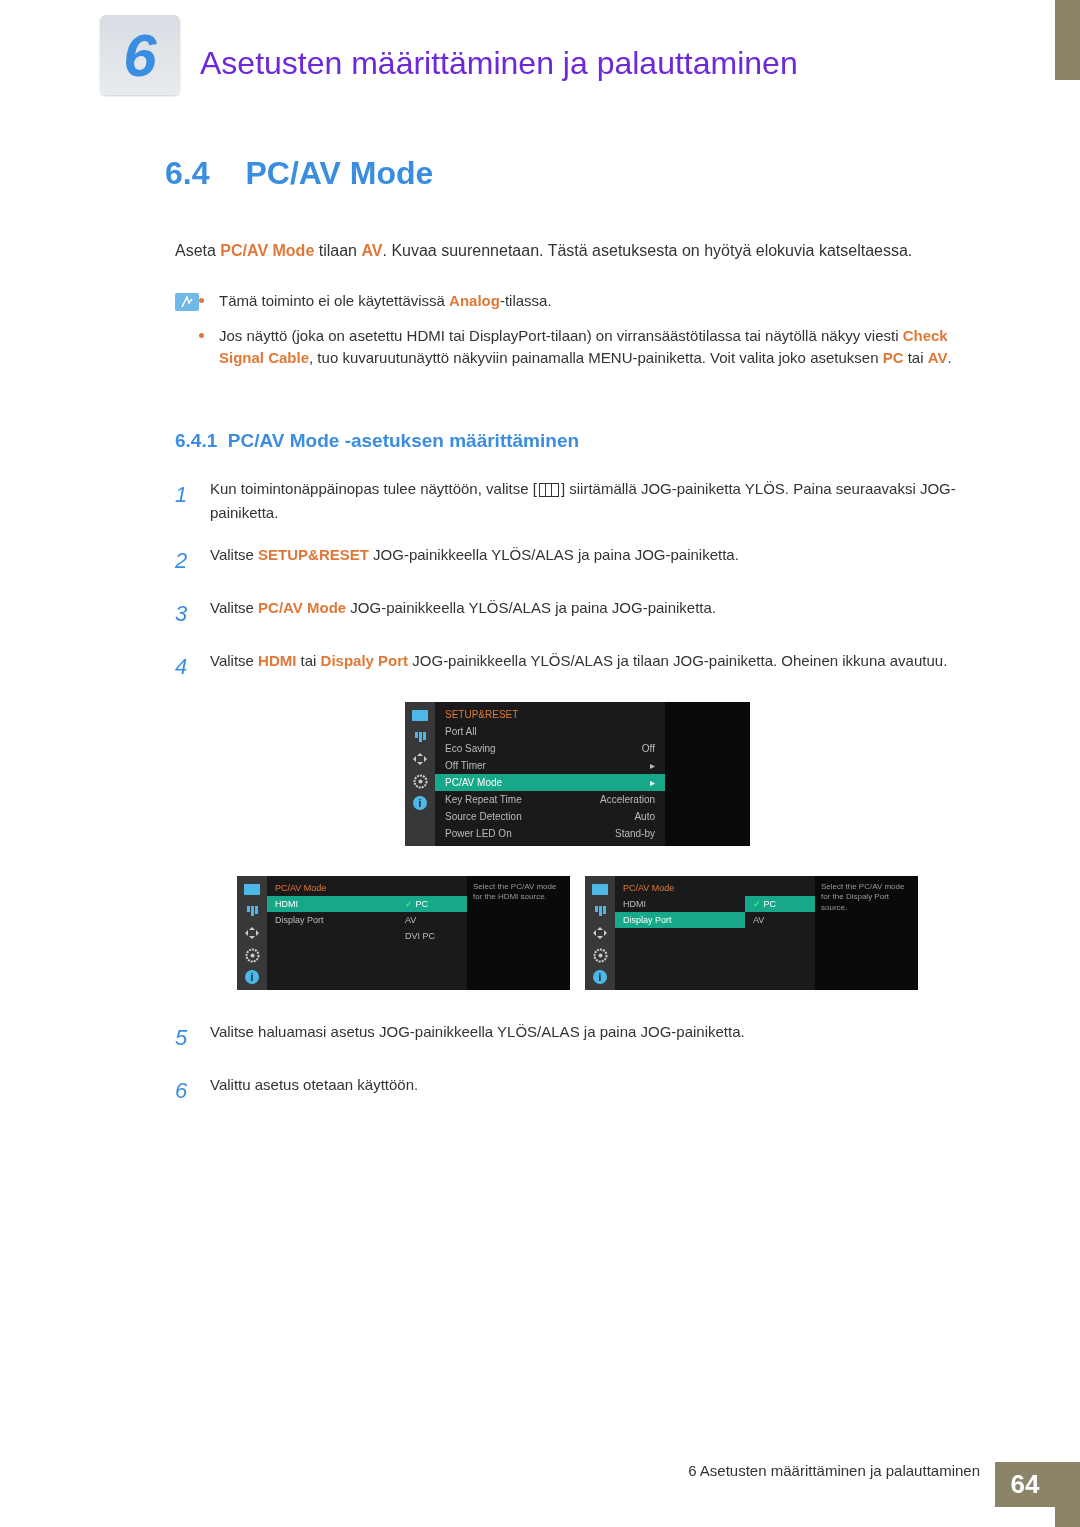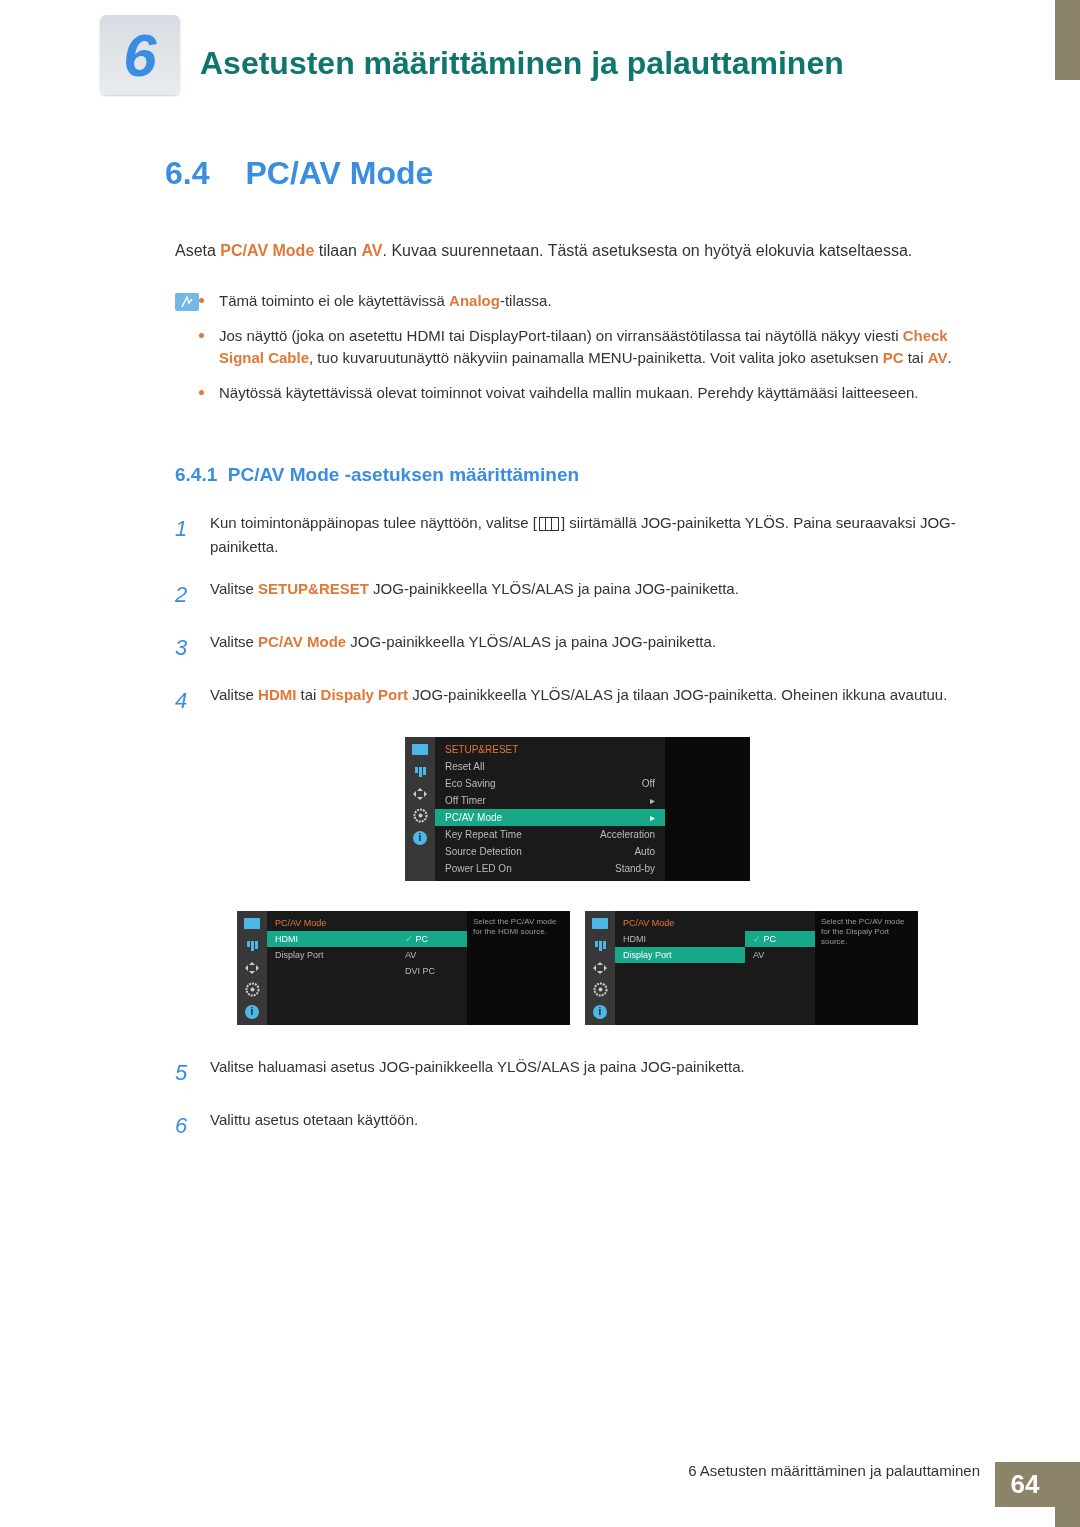--- a/index.html
+++ b/index.html
@@ -1,21 +1,21 @@
 <!DOCTYPE html>
 <html><head>
 <meta charset="utf-8">
 <style>
 *{margin:0;padding:0;box-sizing:border-box;}
 body{font-family:Arial,sans-serif;background:#fff;width:1080px;height:1527px;position:relative;color:#333;}
 .page{padding:0;position:relative;height:100%;}
 .header{display:flex;align-items:flex-start;padding-top:15px;}
 .chapter-badge{width:80px;height:80px;background:linear-gradient(to bottom,#d8dde3 0%,#e8ecf0 100%);border-radius:6px;display:flex;align-items:center;justify-content:center;margin-left:100px;box-shadow:0 1px 2px rgba(0,0,0,0.2);}
 .chapter-num{font-size:60px;font-weight:bold;color:#3a8de0;font-style:italic;}
-.chapter-title{font-size:32px;color:#0f766e;margin-left:20px;margin-top:30px;font-weight:700;}
+.chapter-title{font-size:32px;color:#6d28d9;margin-left:20px;margin-top:30px;font-weight:400;}
 .khaki-bar{position:absolute;right:0;top:0;width:25px;height:80px;background:#8b8468;}
 .content{padding:60px 100px 0 165px;}
 .section-heading{display:flex;gap:36px;margin-bottom:50px;}
 .section-num{font-size:32px;color:#3a8de0;font-weight:bold;}
 .section-title{font-size:32px;color:#3a8de0;font-weight:bold;}
 .intro{font-size:16px;margin-bottom:30px;margin-left:10px;}
 .hl{color:#e07838;font-weight:bold;}
 .note-box{display:flex;margin-left:10px;margin-bottom:35px;}
 .note-icon{width:24px;height:18px;background:#6fb8e8;border-radius:2px;display:flex;align-items:center;justify-content:center;flex-shrink:0;margin-top:3px;}
 .note-icon svg{width:14px;height:14px;}
@@ -91,21 +91,20 @@
 
     <div class="note-box">
       <div class="note-icon">
         <svg viewBox="0 0 14 14">
             <path d="M2 12 L7 2 L9 8 L12 4" stroke="#fff" stroke-width="1.5" fill="none"></path>
           </svg>
       </div>
       <ul class="bullets">
         <li><span>Tämä toiminto ei ole käytettävissä </span><span class="hl">Analog</span><span>-tilassa.</span></li>
         <li><span>Jos näyttö (joka on asetettu HDMI tai DisplayPort-tilaan) on virransäästötilassa tai näytöllä näkyy viesti </span><span class="hl">Check Signal Cable</span><span>, tuo kuvaruutunäyttö näkyviin painamalla MENU-painiketta. Voit valita joko asetuksen </span><span class="hl">PC</span><span> tai </span><span class="hl">AV</span><span>.</span></li>
-        <li>Näytössä käytettävissä olevat toiminnot voivat vaihdella mallin mukaan. Perehdy käyttämääsi laitteeseen.</li>
       </ul>
     </div>
 
     <div class="subsection">
       <h3 class="subsection-heading">
         <span>6.4.1</span>&nbsp;&nbsp;<span>PC/AV Mode -asetuksen määrittäminen</span>
       </h3>
 
       <ol class="steps">
         <li>
@@ -150,21 +149,21 @@
                   <circle cx="7.5" cy="7.5" r="2" fill="#ccc"></circle>
                 </svg>
               </div>
             <div class="sb-icon">
                 <div class="info-i">i</div>
               </div>
           </div>
           <div class="osd-main" id="osd1-main">
               <div class="osd-title">SETUP&amp;RESET</div>
               <div class="osd-row">
-                <span>Reset All</span>
+                <span>Port All</span>
                 <span></span>
               </div>
               <div class="osd-row">
                 <span>Eco Saving</span>
                 <span>Off</span>
               </div>
               <div class="osd-row">
                 <span>Off Timer</span>
                 <span>▸</span>
               </div>

